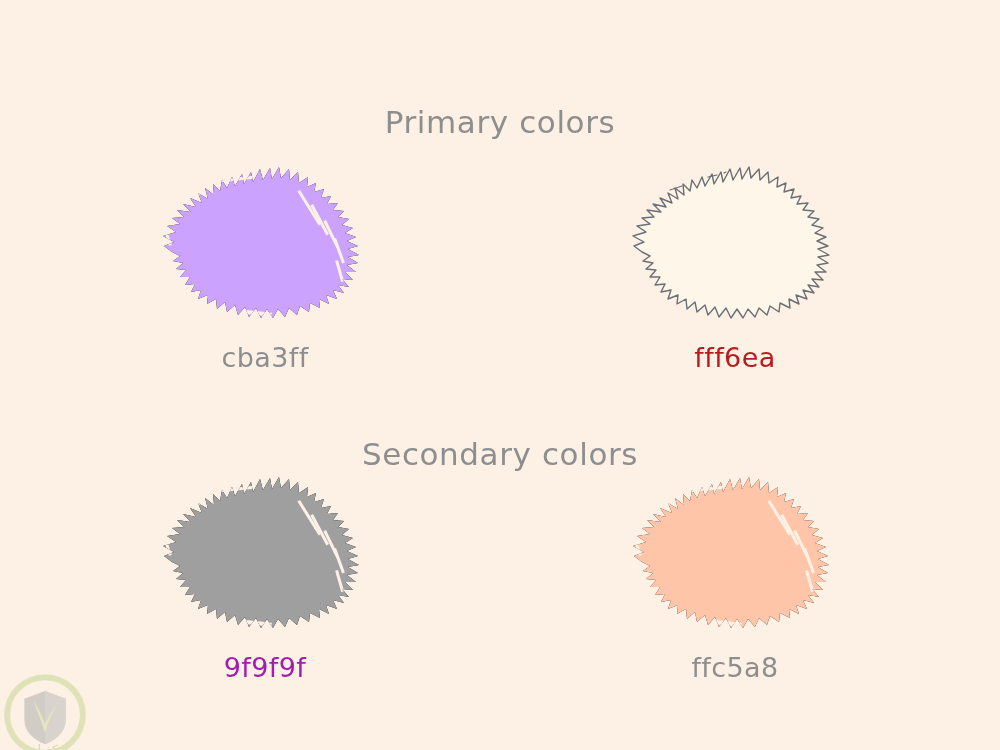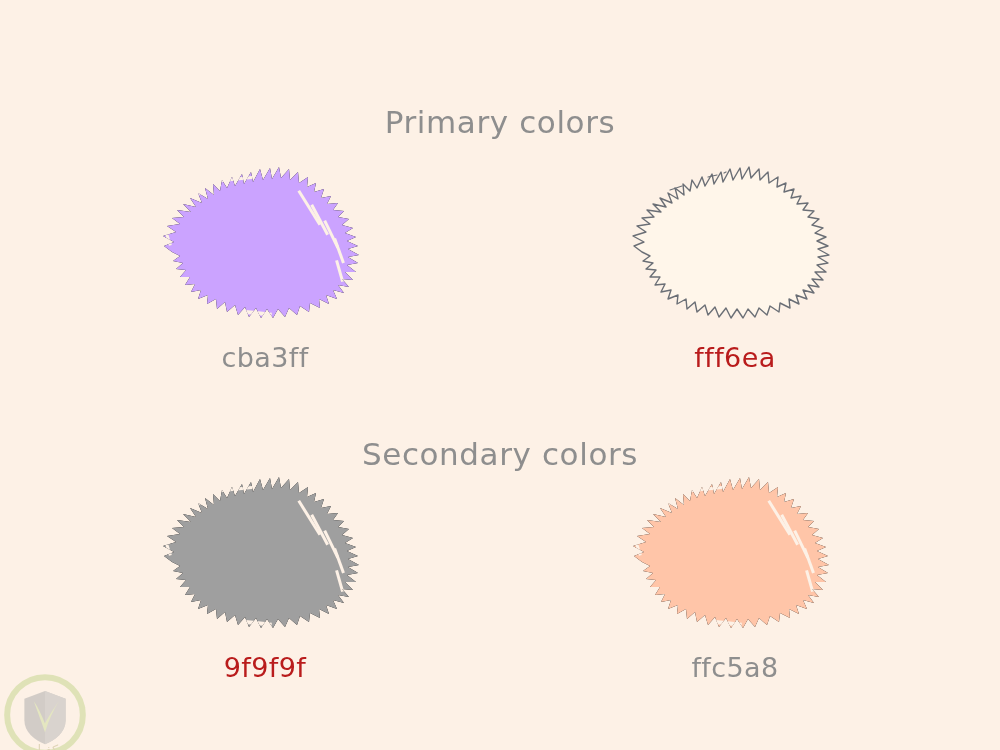--- a/index.html
+++ b/index.html
@@ -190,21 +190,21 @@
             <rect x="186" y="78" width="26" height="3" transform="rotate(70 186 78)"></rect>
             <rect x="15" y="64" width="22" height="3" transform="rotate(72 15 64)"></rect>
             <rect x="22" y="96" width="18" height="3" transform="rotate(76 22 96)"></rect>
             <rect x="188" y="100" width="22" height="3" transform="rotate(74 188 100)"></rect>
             <rect x="96" y="150" width="26" height="4" transform="rotate(6 96 150)"></rect>
             <rect x="52" y="152" width="18" height="3" transform="rotate(-4 52 152)"></rect>
           </g>
         </g>
       </svg>
     </div>
-    <div class="swatch-label" style="color: #b91c1c;">9f9f9f</div>
+    <div class="swatch-label" style="color: #a21caf;">9f9f9f</div>
   </div>
 
   <div class="swatch-cell cell-r2c2">
     <div class="swatch-art">
       <svg viewBox="0 0 230 175" xmlns="http://www.w3.org/2000/svg" aria-hidden="true">
         <path id="brushpath-d" d="M22,92 L14,86 L24,82 L13,76 L26,72 L17,66 L30,64 L22,58 L34,57 L27,50 L41,52
                  L33,44 L46,47 L40,38 L52,43 L48,33 L58,39 L55,28 L64,35 L63,24 L70,31 L72,20
                  L77,28 L82,17 L85,26 L92,14 L94,24 L101,12 L103,22 L110,9 L113,20 L120,8
                  L122,19 L129,7 L131,18 L139,9 L140,20 L148,12 L149,23 L158,17 L157,27 L166,23
                  L164,32 L174,29 L171,38 L181,36 L177,44 L188,43 L183,50 L194,51 L188,57

